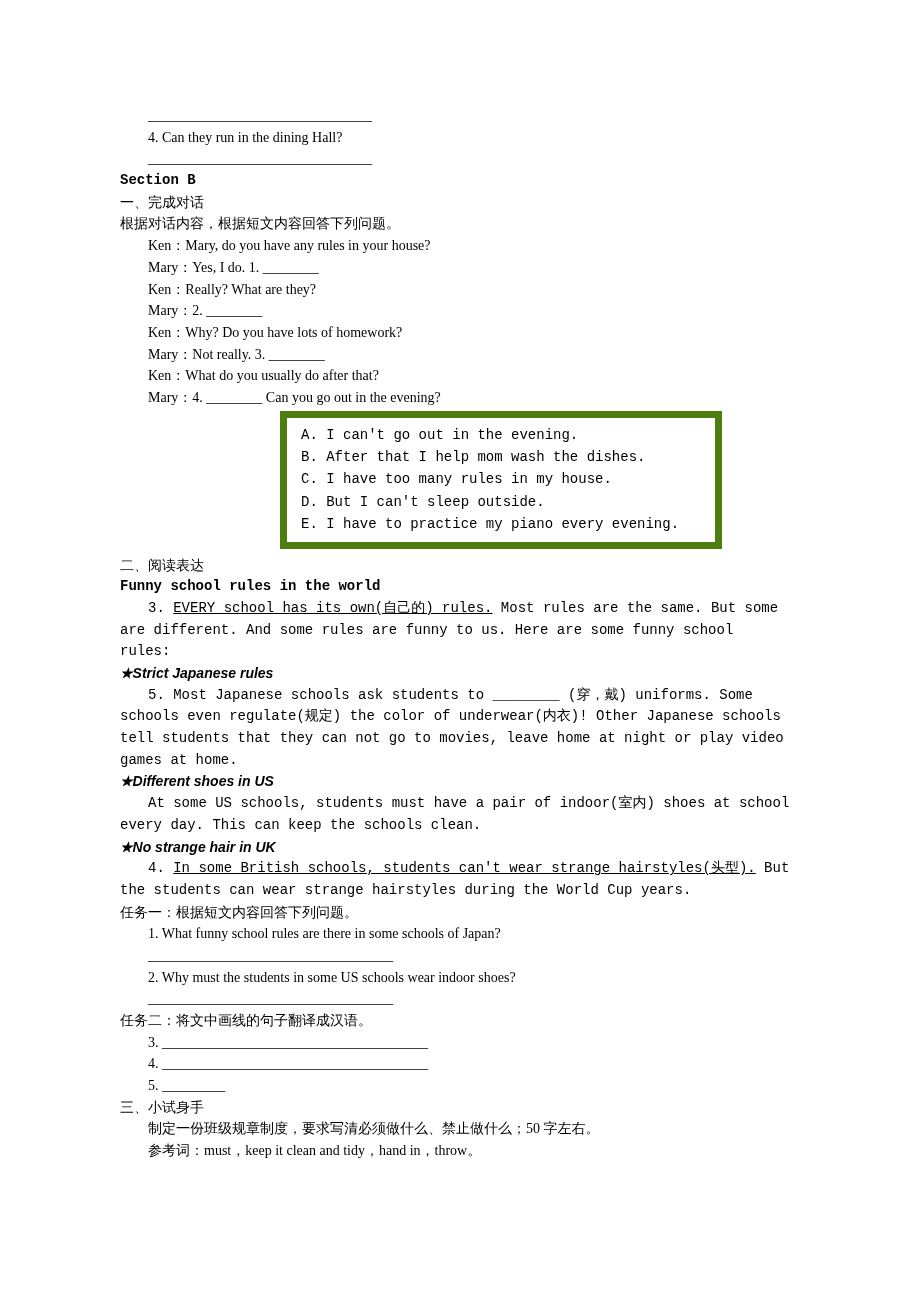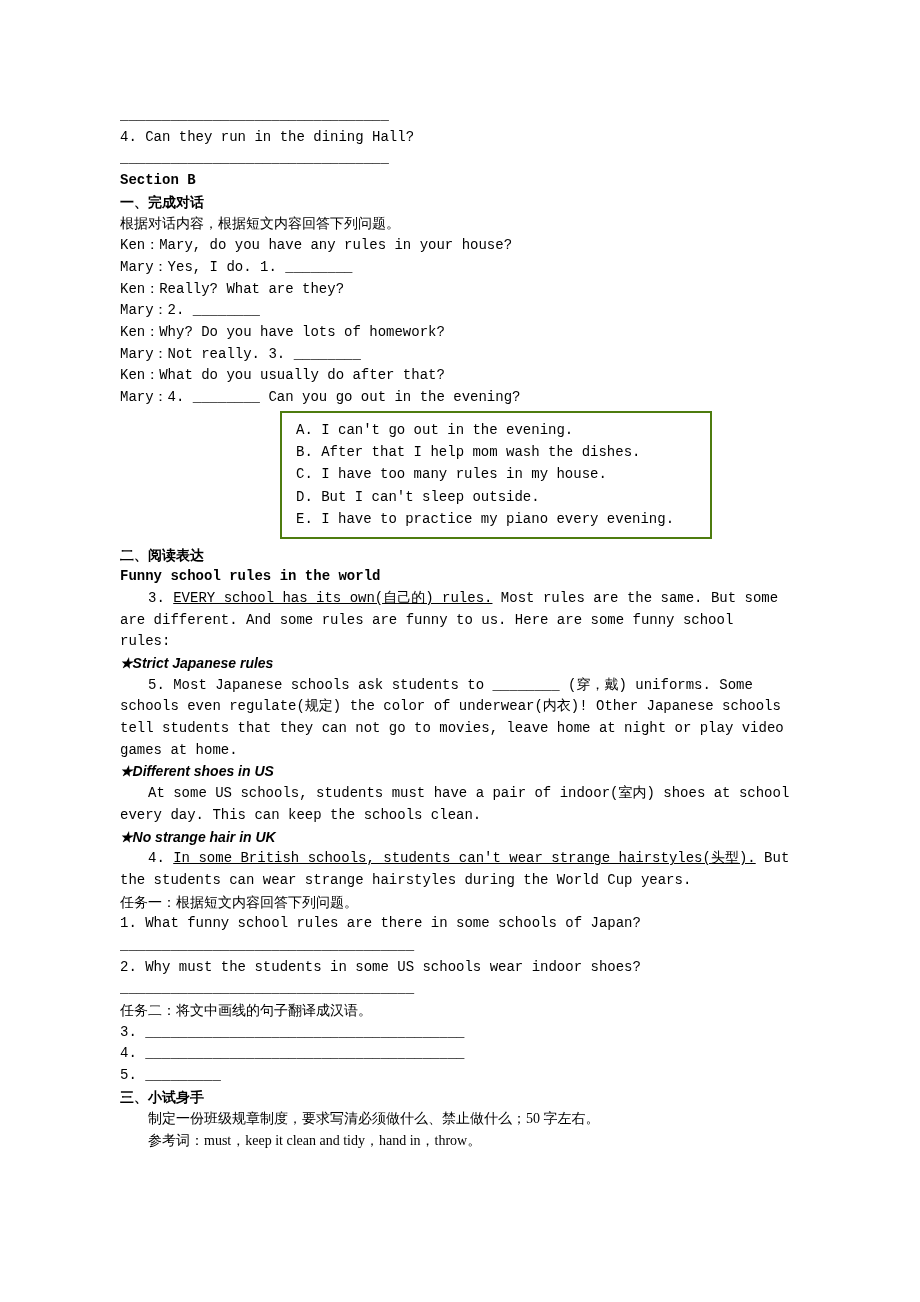--- a/index.html
+++ b/index.html
@@ -9,29 +9,29 @@
     font-family: "SimSun", "宋体", serif;
     width: 920px;
   }
   .page {
     padding: 105px 130px 80px 120px;
     font-size: 14px;
     line-height: 1.55;
     color: #000;
   }
   .bold {
-    font-weight: bold;
+    font-weight: normal;
   }
   .center-title {
     text-align: left;
     font-family: "Courier New", monospace;
     font-weight: bold;
   }
   .box {
-    border: 2px solid #4d7c0f;
+    border: 7px solid #4d7c0f;
     padding: 6px 14px;
     margin: 2px 0 6px 160px;
     width: 400px;
     font-family: "Courier New", monospace;
   }
   .box .row {
     line-height: 1.6;
   }
   .underline {
     text-decoration: underline;
@@ -42,21 +42,22 @@
     font-weight: bold;
   }
   .para {
     text-indent: 28px;
     font-family: "Courier New", monospace;
   }
   .para-zh {
     text-indent: 28px;
   }
   .line {
-    font-family: Liberation Mono, monospace;
+    font-family: Liberation Serif, serif;
+    margin-left: 28px;
   }
   .zh {
     font-family: "SimSun", "宋体", serif;
   }
 </style>
 </head>
 <body>
 
 <div class="page">
 

